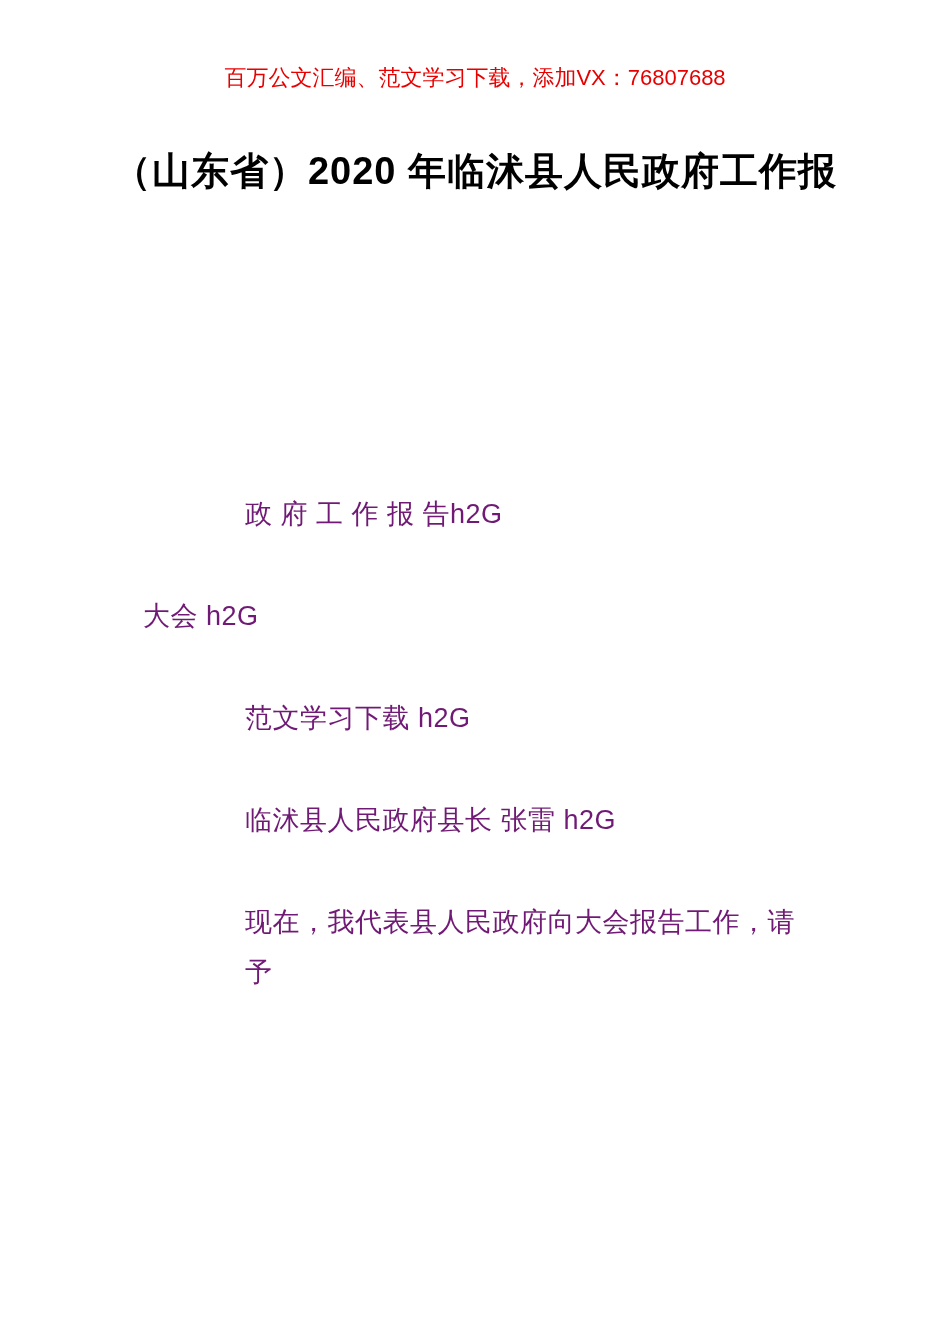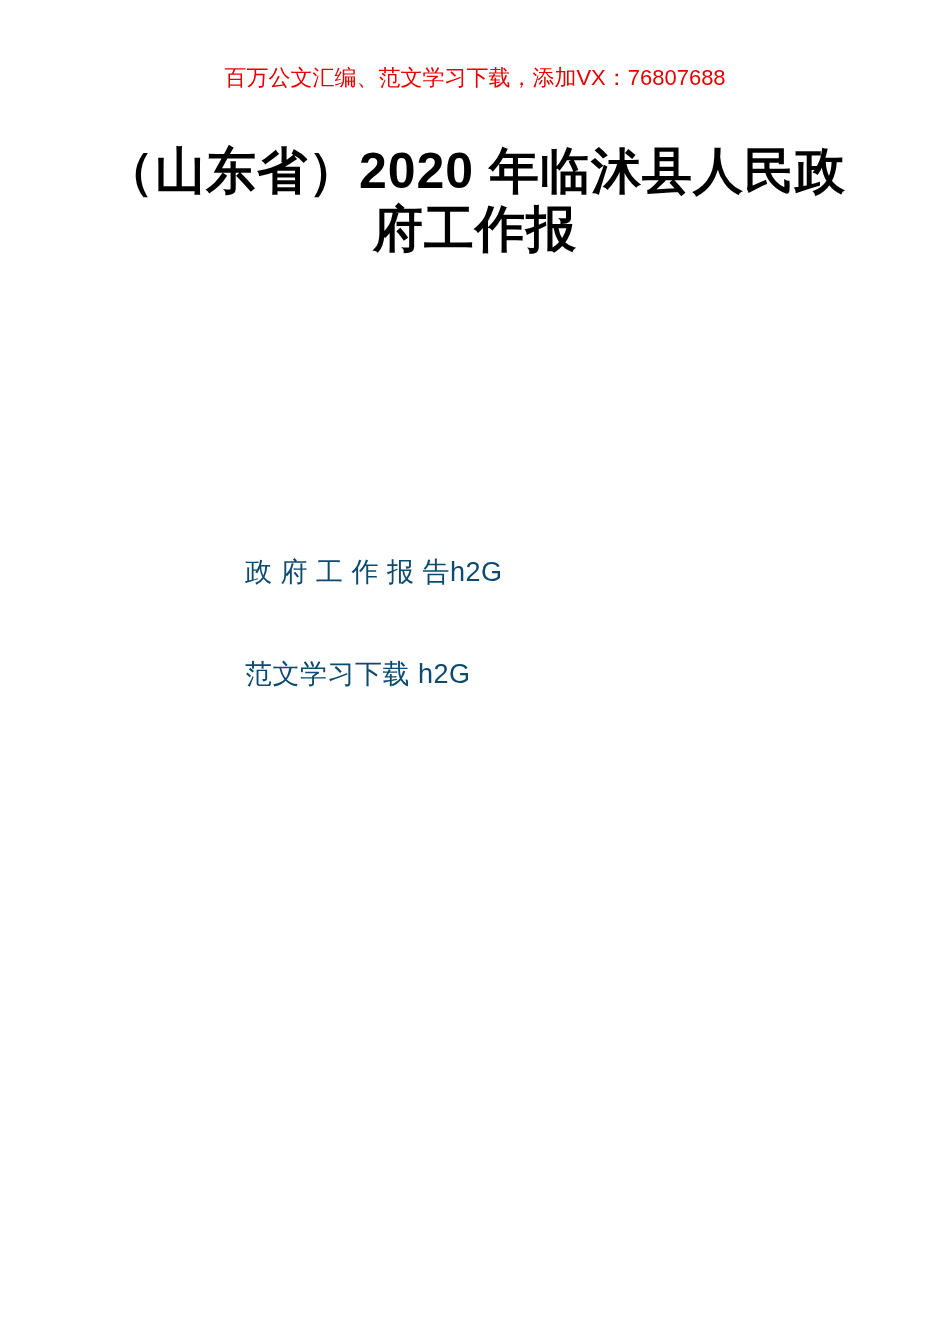--- a/index.html
+++ b/index.html
@@ -23,31 +23,31 @@
     text-align: center;
     font-size: 22px;
     line-height: 28px;
     color: #e60000;
     font-weight: 400;
   }
   .title {
     margin: 50px auto 0 auto;
     width: 780px;
     text-align: center;
-    font-size: 50px;
+    font-size: 38px;
     line-height: 58px;
     font-weight: bold;
     color: #000000;
     letter-spacing: 1px;
   }
   .title .tline { display: block; }
   .docbody {
     margin: 289px 130px 0 143px;
     font-size: 27px;
-    color: #0c4a6e;
+    color: #701a75;
   }
   .para { margin: 0 0 52px 0; }
   .line {
     display: block;
     line-height: 50px;
     white-space: pre-wrap;
     letter-spacing: 0.5px;
   }
   .line.indent { padding-left: 102px; }
 </style>
@@ -62,25 +62,30 @@
     <span class="tline">（山东省）2020 年临沭县人民政府工作报</span>
   </h1>
 
   <div class="docbody">
 
     <p class="para">
       <span class="line indent">政 府 工 作 报 告h2G</span>
     </p>
 
     <p class="para">
+      <span class="line">大会 h2G</span>
     </p>
 
     <p class="para">
       <span class="line indent">范文学习下载 h2G</span>
     </p>
 
+    <p class="para">
+      <span class="line indent">临沭县人民政府县长 张雷 h2G</span>
+    </p>
 
 
     <p class="para">
+      <span class="line indent">现在，我代表县人民政府向大会报告工作，请予</span>
     </p>
 
   </div>
 </div>
 
 </body></html>

